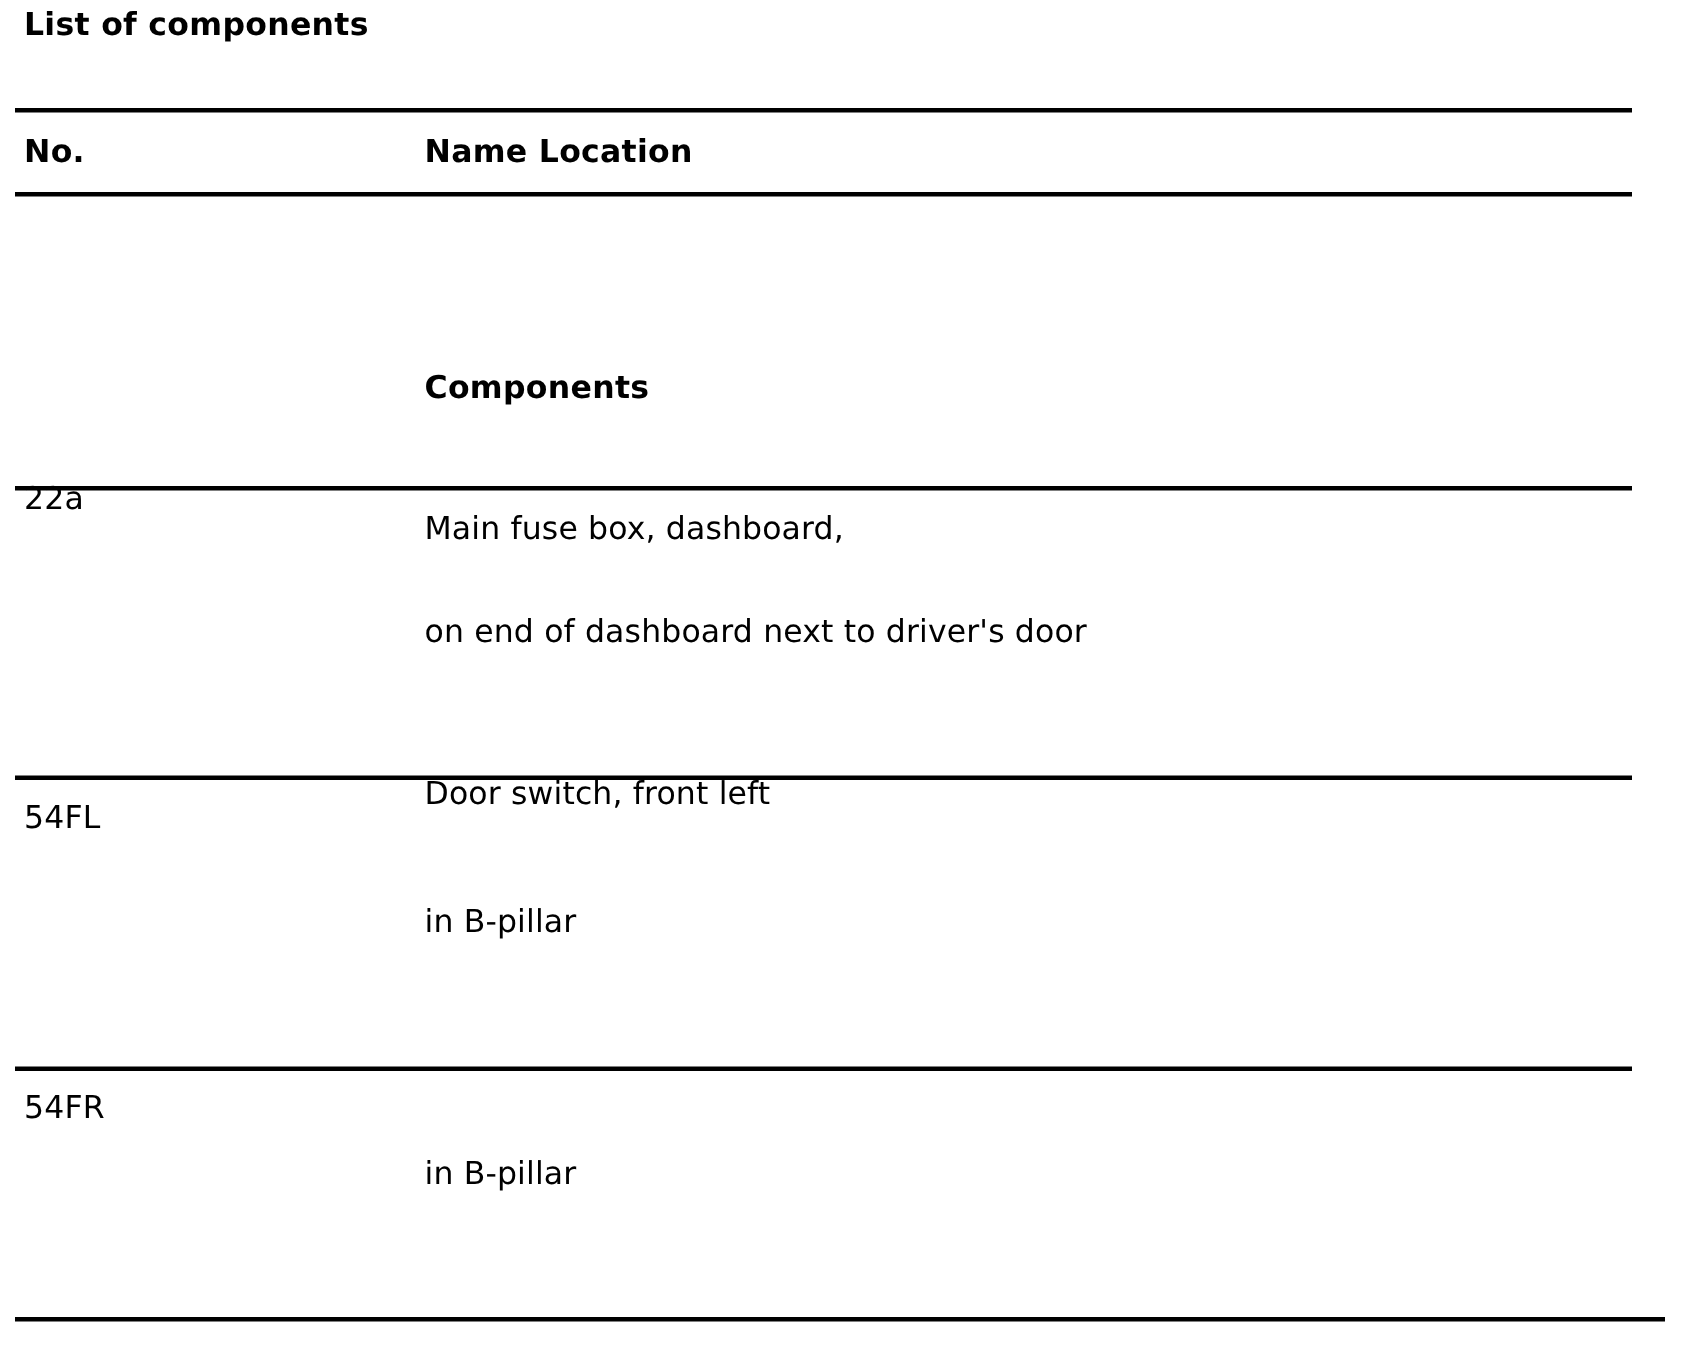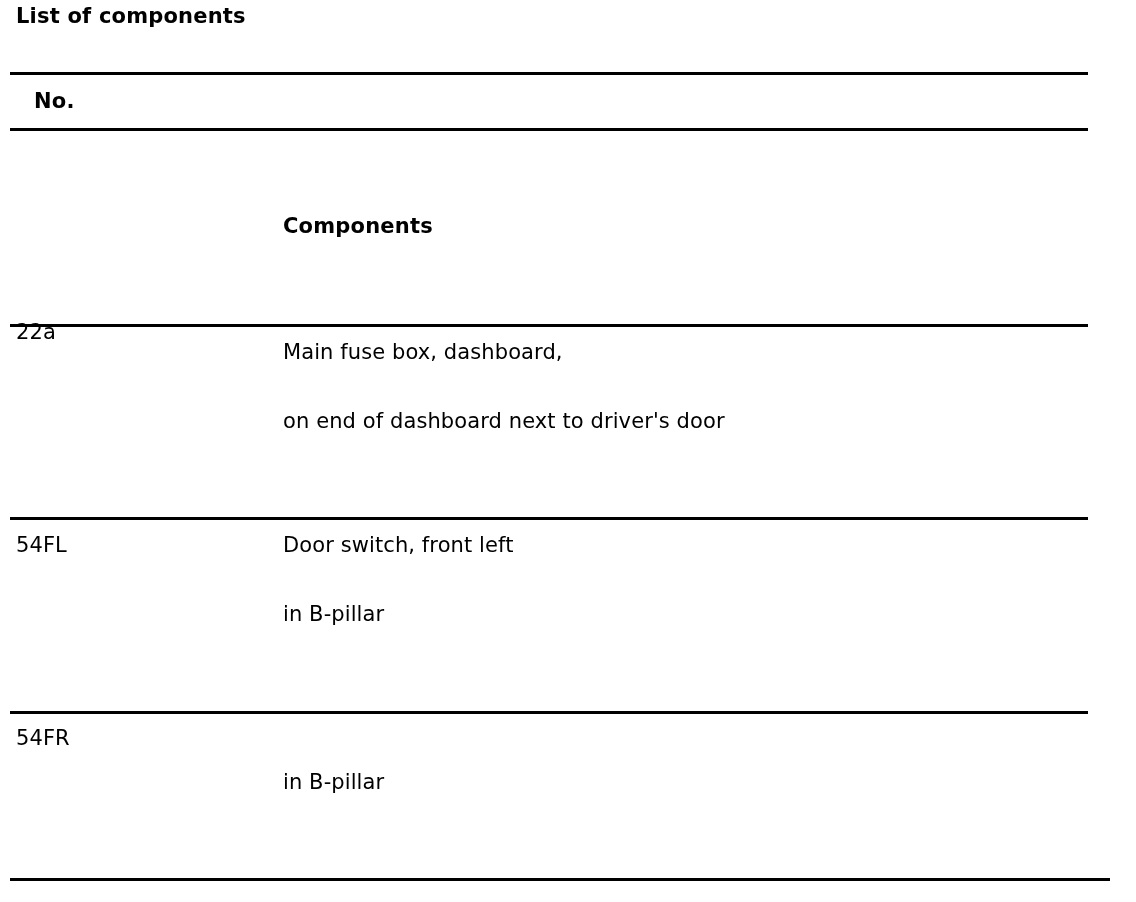--- a/index.html
+++ b/index.html
@@ -48,61 +48,62 @@
     position: absolute;
     white-space: nowrap;
   }
   .col-no   { left: 16px; }
   .col-name { left: 283px; }
 
   .head-text {
     font-size: 21px;
     font-weight: bold;
     letter-spacing: 0.2px;
-    margin-left: 18px;
   }
 
   .group-text {
     font-size: 21px;
     font-weight: bold;
     letter-spacing: 0.2px;
+    margin-top: 32px;
   }
 
   .body-text {
     font-size: 21px;
     font-weight: normal;
     letter-spacing: 0.1px;
   }
 </style>
 </head>
 <body>
 
 <div class="page">
 
   <div class="doc-title">List of components</div>
 
   <div class="rule rule-narrow" style="top:72px;"></div>
 
   <div class="cell col-no head-text" style="top:89px;">No.</div>
 
+  <div class="cell col-name head-text" style="top:89px;">Name Location</div>
 
   <div class="rule rule-narrow" style="top:128px;"></div>
 
   <div class="cell col-name group-text" style="top:214px;">Components</div>
 
   <div class="rule rule-narrow" style="top:324px;"></div>
 
   <div class="cell col-no body-text" style="top:320px;">22a</div>
   <div class="cell col-name body-text" style="top:409px;">on end of dashboard next to driver's door</div>
   <div class="cell col-name body-text" style="top:340px;">Main fuse box, dashboard,</div>
 
   <div class="rule rule-narrow" style="top:517px;"></div>
 
   <div class="cell col-no body-text" style="top:533px;">54FL</div>
-  <div class="cell col-name body-text" style="top:533px;">Door switch, front left</div>
+  <div class="cell col-name body-text" style="top:517px;">Door switch, front left</div>
   <div class="cell col-name body-text" style="top:602px;">in B-pillar</div>
 
   <div class="rule rule-narrow" style="top:711px;"></div>
 
   <div class="cell col-no body-text" style="top:726px;">54FR</div>
   <div class="cell col-name body-text" style="top:770px;">in B-pillar</div>
 
   <div class="rule rule-wide" style="top:878px;"></div>
 
 </div>

